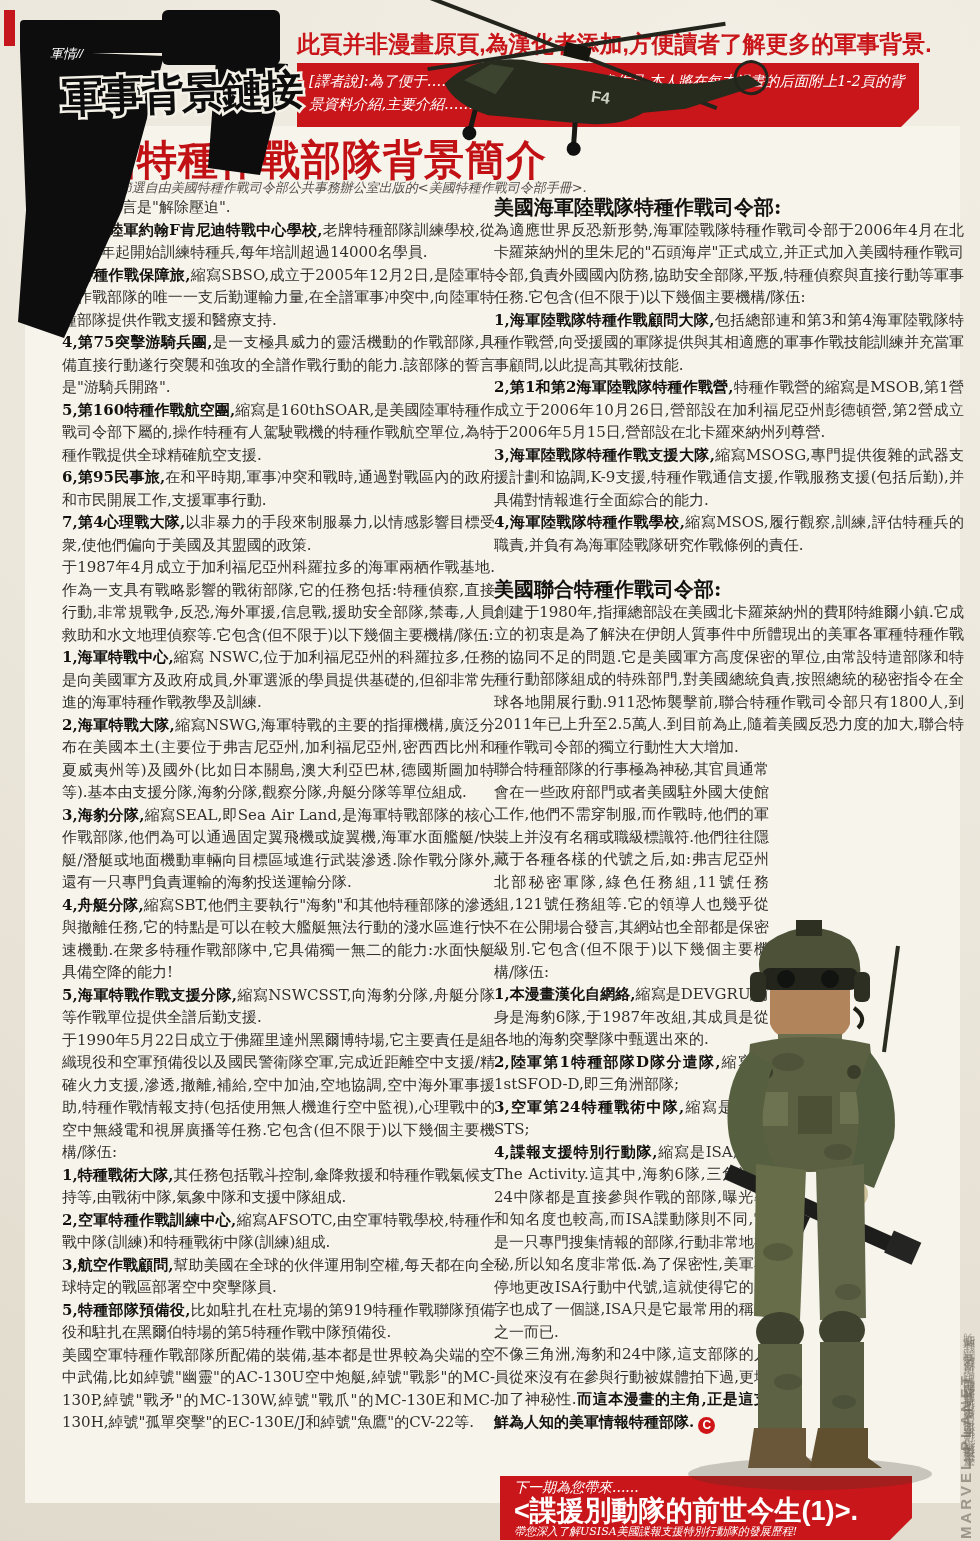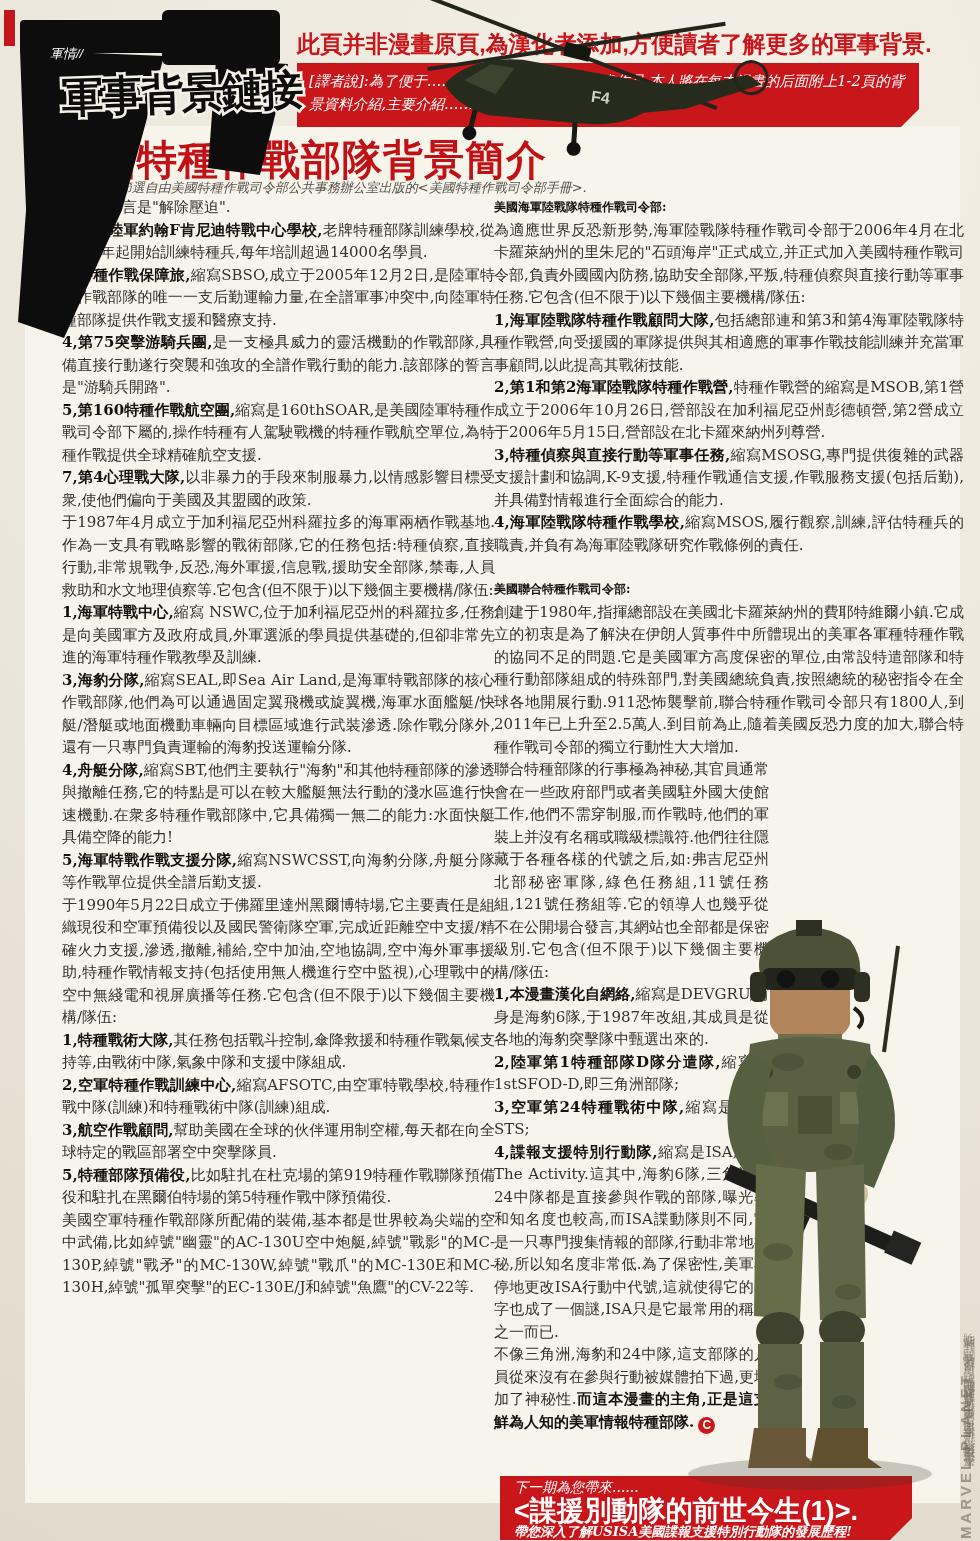--- a/index.html
+++ b/index.html
@@ -28,37 +28,37 @@
   .heli{position:absolute;left:388px;top:-4px;width:392px;height:202px;z-index:6;pointer-events:none;}
   
   .article-title{position:absolute;left:55px;top:132px;z-index:2;
     font-family:"Liberation Sans",sans-serif;font-weight:900;font-size:40px;color:#c21115;
     letter-spacing:1px;transform:scaleY(1.03);transform-origin:left top;}
   .article-subtitle{position:absolute;left:58px;top:179px;z-index:2;font-size:13px;font-style:italic;color:#55504a;}
   .col{position:absolute;top:196px;z-index:2;font-size:15px;line-height:22.5px;color:#32302c;text-align:justify;}
   .left-col{left:62px;width:433px;}
   .right-col{left:494px;width:470px;}
   .col p{margin:0;}
-  .col .sec-header{font-weight:bold;font-size:12px;color:#14120f;margin-top:22px;}
+  .col .sec-header{font-weight:bold;font-size:20px;color:#14120f;margin-top:22px;}
   .col .sec-header:first-child{margin-top:0;}
   .col .para b{color:#14120f;}
   .soldier-space{float:right;width:195px;height:620px;margin-top:60px;}
   .end-mark{display:inline-block;width:17px;height:17px;background:#d01518;color:#fff;border-radius:50%;
     font-size:12px;font-weight:bold;text-align:center;line-height:17px;margin-left:4px;vertical-align:-2px;
     font-family:"Liberation Sans",sans-serif;}
   
   .soldier{position:absolute;left:658px;top:912px;width:316px;height:586px;z-index:4;pointer-events:none;}
   
   .next-box{position:absolute;left:500px;top:1476px;width:412px;height:64px;background:#c9161a;color:#fff;
     padding:3px 14px;box-sizing:border-box;z-index:3;
     clip-path:polygon(0 0,100% 0,100% calc(100% - 22px),calc(100% - 22px) 100%,0 100%);}
   .next-lead{font-size:14px;font-style:italic;line-height:17px;margin:0;}
   .next-title{font-family:"Liberation Sans",sans-serif;font-weight:900;font-size:28px;line-height:29px;margin:0;
     transform:scaleX(.97);transform-origin:left;white-space:nowrap;}
-  .next-sub{font-size:13px;font-style:italic;line-height:14px;margin:0;font-weight:bold;}
+  .next-sub{font-size:11px;font-style:italic;line-height:14px;margin:0;}
   
   .side-note{position:absolute;right:2px;top:468px;height:1010px;z-index:2;
     writing-mode:vertical-rl;transform:rotate(180deg);
     font-size:12px;letter-spacing:2.5px;color:rgba(115,108,95,.55);font-family:"Liberation Sans",sans-serif;}
   .brand{position:absolute;right:6px;bottom:2px;height:240px;z-index:2;
     writing-mode:vertical-rl;transform:rotate(180deg);
     font-size:15px;font-weight:bold;letter-spacing:3px;color:rgba(110,104,92,.6);font-family:"Liberation Sans",sans-serif;}
 </style>
 </head>
 <body>
@@ -111,39 +111,41 @@
 
   <div class="article-title">美國特種作戰部隊背景簡介</div>
   <div class="article-subtitle">//部分內容節選自由美國特種作戰司令部公共事務辦公室出版的&lt;美國特種作戰司令部手冊&gt;.</div>
 
   <div class="col left-col">
       <p class="para">令部的誓言是"解除壓迫".</p>
       <p class="para"><b>2,美國陸軍約翰F肯尼迪特戰中心學校,</b>老牌特種部隊訓練學校,從1963年起開始訓練特種兵,每年培訓超過14000名學員.</p>
       <p class="para"><b>3,特種作戰保障旅,</b>縮寫SBSO,成立于2005年12月2日,是陸軍特種作戰部隊的唯一一支后勤運輸力量,在全譜軍事冲突中,向陸軍特種部隊提供作戰支援和醫療支持.</p>
       <p class="para"><b>4,第75突擊游騎兵團,</b>是一支極具威力的靈活機動的作戰部隊,具備直接行動遂行突襲和強攻的全譜作戰行動的能力.該部隊的誓言是"游騎兵開路".</p>
       <p class="para"><b>5,第160特種作戰航空團,</b>縮寫是160thSOAR,是美國陸軍特種作戰司令部下屬的,操作特種有人駕駛戰機的特種作戰航空單位,為特種作戰提供全球精確航空支援.</p>
+      <p class="para"><b>6,第95民事旅,</b>在和平時期,軍事冲突和戰時,通過對戰區內的政府和市民開展工作,支援軍事行動.</p>
       <p class="para"><b>7,第4心理戰大隊,</b>以非暴力的手段來制服暴力,以情感影響目標受衆,使他們偏向于美國及其盟國的政策.</p>
       <p class="para">于1987年4月成立于加利福尼亞州科羅拉多的海軍兩栖作戰基地.作為一支具有戰略影響的戰術部隊,它的任務包括:特種偵察,直接行動,非常規戰争,反恐,海外軍援,信息戰,援助安全部隊,禁毒,人員救助和水文地理偵察等.它包含(但不限于)以下幾個主要機構/隊伍:</p>
       <p class="para"><b>1,海軍特戰中心,</b>縮寫 NSWC,位于加利福尼亞州的科羅拉多,任務是向美國軍方及政府成員,外軍選派的學員提供基礎的,但卻非常先進的海軍特種作戰教學及訓練.</p>
+      <p class="para"><b>2,海軍特戰大隊,</b>縮寫NSWG,海軍特戰的主要的指揮機構,廣泛分布在美國本土(主要位于弗吉尼亞州,加利福尼亞州,密西西比州和夏威夷州等)及國外(比如日本關島,澳大利亞巴林,德國斯圖加特等).基本由支援分隊,海豹分隊,觀察分隊,舟艇分隊等單位組成.</p>
       <p class="para"><b>3,海豹分隊,</b>縮寫SEAL,即Sea Air Land,是海軍特戰部隊的核心作戰部隊,他們為可以通過固定翼飛機或旋翼機,海軍水面艦艇/快艇/潛艇或地面機動車輛向目標區域進行武裝滲透.除作戰分隊外,還有一只專門負責運輸的海豹投送運輸分隊.</p>
       <p class="para"><b>4,舟艇分隊,</b>縮寫SBT,他們主要執行"海豹"和其他特種部隊的滲透與撤離任務,它的特點是可以在較大艦艇無法行動的淺水區進行快速機動.在衆多特種作戰部隊中,它具備獨一無二的能力:水面快艇具備空降的能力!</p>
       <p class="para"><b>5,海軍特戰作戰支援分隊,</b>縮寫NSWCSST,向海豹分隊,舟艇分隊等作戰單位提供全譜后勤支援.</p>
       <p class="para">于1990年5月22日成立于佛羅里達州黑爾博特場,它主要責任是組織現役和空軍預備役以及國民警衛隊空軍,完成近距離空中支援/精確火力支援,滲透,撤離,補給,空中加油,空地協調,空中海外軍事援助,特種作戰情報支持(包括使用無人機進行空中監視),心理戰中的空中無綫電和視屏廣播等任務.它包含(但不限于)以下幾個主要機構/隊伍:</p>
       <p class="para"><b>1,特種戰術大隊,</b>其任務包括戰斗控制,傘降救援和特種作戰氣候支持等,由戰術中隊,氣象中隊和支援中隊組成.</p>
       <p class="para"><b>2,空軍特種作戰訓練中心,</b>縮寫AFSOTC,由空軍特戰學校,特種作戰中隊(訓練)和特種戰術中隊(訓練)組成.</p>
       <p class="para"><b>3,航空作戰顧問,</b>幫助美國在全球的伙伴運用制空權,每天都在向全球特定的戰區部署空中突擊隊員.</p>
       <p class="para"><b>5,特種部隊預備役,</b>比如駐扎在杜克場的第919特種作戰聯隊預備役和駐扎在黑爾伯特場的第5特種作戰中隊預備役.</p>
       <p class="para">美國空軍特種作戰部隊所配備的裝備,基本都是世界較為尖端的空中武備,比如綽號"幽靈"的AC-130U空中炮艇,綽號"戰影"的MC-130P,綽號"戰矛"的MC-130W,綽號"戰爪"的MC-130E和MC-130H,綽號"孤單突擊"的EC-130E/J和綽號"魚鷹"的CV-22等.</p>
     </div>
   <div class="col right-col">
       <p class="sec-header">美國海軍陸戰隊特種作戰司令部:</p>
       <p class="para">為適應世界反恐新形勢,海軍陸戰隊特種作戰司令部于2006年4月在北卡羅萊納州的里朱尼的"石頭海岸"正式成立,并正式加入美國特種作戰司令部,負責外國國內防務,協助安全部隊,平叛,特種偵察與直接行動等軍事任務.它包含(但不限于)以下幾個主要機構/隊伍:</p>
       <p class="para"><b>1,海軍陸戰隊特種作戰顧問大隊,</b>包括總部連和第3和第4海軍陸戰隊特種作戰營,向受援國的軍隊提供與其相適應的軍事作戰技能訓練并充當軍事顧問,以此提高其戰術技能.</p>
       <p class="para"><b>2,第1和第2海軍陸戰隊特種作戰營,</b>特種作戰營的縮寫是MSOB,第1營成立于2006年10月26日,營部設在加利福尼亞州彭德頓營,第2營成立于2006年5月15日,營部設在北卡羅來納州列尊營.</p>
-      <p class="para"><b>3,特種偵察與直接行動等軍事任務,</b>縮寫MSOSG,專門提供復雜的武器支援計劃和協調,K-9支援,特種作戰通信支援,作戰服務支援(包括后勤),并具備對情報進行全面綜合的能力.</p>
+      <p class="para"><b>3,海軍陸戰隊特種作戰支援大隊,</b>縮寫MSOSG,專門提供復雜的武器支援計劃和協調,K-9支援,特種作戰通信支援,作戰服務支援(包括后勤),并具備對情報進行全面綜合的能力.</p>
       <p class="para"><b>4,海軍陸戰隊特種作戰學校,</b>縮寫MSOS,履行觀察,訓練,評估特種兵的職責,并負有為海軍陸戰隊研究作戰條例的責任.</p>
       <p class="sec-header">美國聯合特種作戰司令部:</p>
       <p class="para">創建于1980年,指揮總部設在美國北卡羅萊納州的費耶特維爾小鎮.它成立的初衷是為了解決在伊朗人質事件中所體現出的美軍各軍種特種作戰的協同不足的問題.它是美國軍方高度保密的單位,由常設特遣部隊和特種行動部隊組成的特殊部門,對美國總統負責,按照總統的秘密指令在全球各地開展行動.911恐怖襲擊前,聯合特種作戰司令部只有1800人,到2011年已上升至2.5萬人.到目前為止,隨着美國反恐力度的加大,聯合特種作戰司令部的獨立行動性大大增加.</p>
       <div class="soldier-space"></div>
       <p class="para">聯合特種部隊的行事極為神秘,其官員通常會在一些政府部門或者美國駐外國大使館工作,他們不需穿制服,而作戰時,他們的軍裝上并沒有名稱或職級標識符.他們往往隱藏于各種各樣的代號之后,如:弗吉尼亞州北部秘密軍隊,綠色任務組,11號任務組,121號任務組等.它的領導人也幾乎從不在公開場合發言,其網站也全部都是保密級別.它包含(但不限于)以下幾個主要機構/隊伍:</p>
       <p class="para"><b>1,本漫畫漢化自網絡,</b>縮寫是DEVGRU,前身是海豹6隊,于1987年改組,其成員是從各地的海豹突擊隊中甄選出來的.</p>
       <p class="para"><b>2,陸軍第1特種部隊D隊分遣隊,</b>縮寫是1stSFOD-D,即三角洲部隊;</p>
       <p class="para"><b>3,空軍第24特種戰術中隊,</b>縮寫是24th STS;</p>
       <p class="para"><b>4,諜報支援特別行動隊,</b>縮寫是ISA,又稱The Activity.這其中,海豹6隊,三角洲和24中隊都是直接參與作戰的部隊,曝光率和知名度也較高,而ISA諜動隊則不同,它是一只專門搜集情報的部隊,行動非常地神秘,所以知名度非常低.為了保密性,美軍不停地更改ISA行動中代號,這就使得它的名字也成了一個謎,ISA只是它最常用的稱號之一而已.</p>
       <p class="para">不像三角洲,海豹和24中隊,這支部隊的人員從來沒有在參與行動被媒體拍下過,更增加了神秘性.<b>而這本漫畫的主角,正是這支鮮為人知的美軍情報特種部隊.</b><span class="end-mark">C</span></p>

